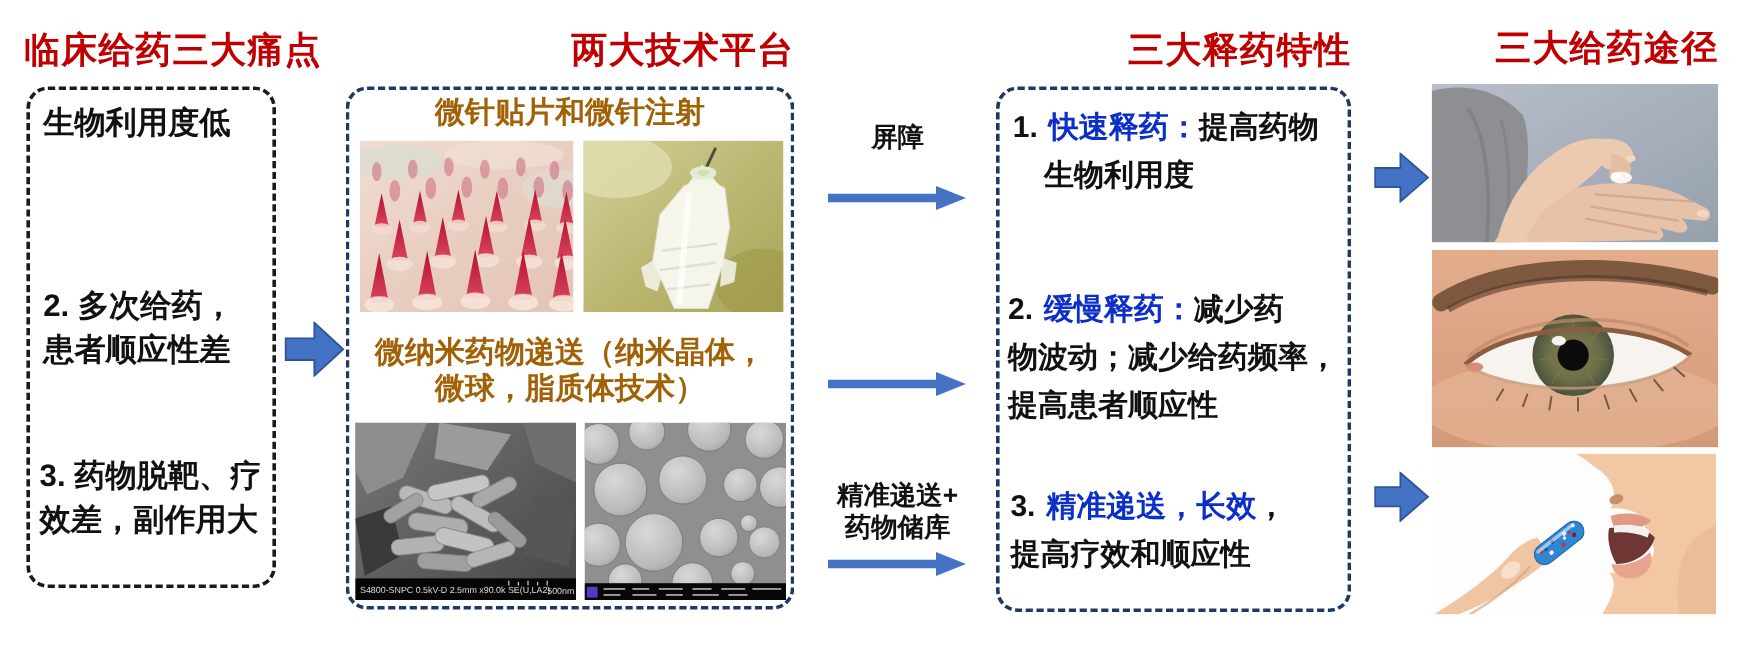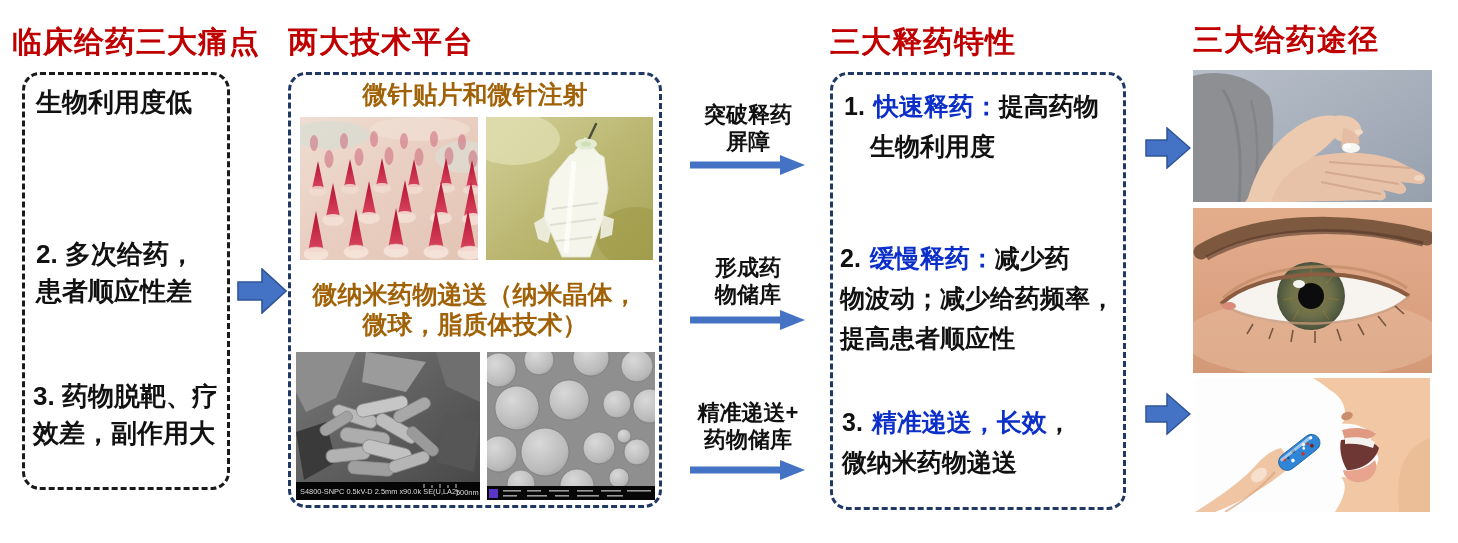--- a/index.html
+++ b/index.html
@@ -1,19 +1,19 @@
 <!DOCTYPE html>
 <html><head>
 <meta charset="utf-8">
 <style>
   html,body{margin:0;padding:0;background:#ffffff;}
   .canvas{position:relative;width:1458px;height:543px;background:#ffffff;overflow:hidden;
           font-family:"Liberation Sans","DejaVu Sans",sans-serif;}
   .abs{position:absolute;}
-  .title{position:absolute;font-size:30px;font-weight:700;color:#C00000;text-align:left;letter-spacing:1px;white-space:nowrap;}
+  .title{position:absolute;font-size:30px;font-weight:700;color:#C00000;text-align:right;letter-spacing:1px;white-space:nowrap;}
   .dashedbox{position:absolute;border:3px dashed #1F3864;border-radius:18px;background:transparent;}
   .painbox{border-color:#1a1a1a;}
   .pain-item{position:absolute;font-size:26px;font-weight:700;color:#111;line-height:1.42;white-space:nowrap;}
   .blue-heading{position:absolute;font-size:25px;font-weight:700;color:#a16207;text-align:center;line-height:1.18;white-space:nowrap;}
   .flow-label{position:absolute;font-size:22px;font-weight:700;color:#111;text-align:center;line-height:1.22;width:140px;white-space:nowrap;}
   .feature{position:absolute;font-size:25px;font-weight:700;color:#111;line-height:1.6;white-space:nowrap;}
   .feature .kw{color:#0B2FC8;text-align:right;}
   .feature .num{margin-right:9px;}
   .indent1{padding-left:26px;}
   .photo{position:absolute;overflow:hidden;}
@@ -261,34 +261,29 @@
         <rect x="16" y="143" width="14" height="1.6"></rect>
           <rect x="40" y="143" width="20" height="1.6"></rect>
           <rect x="68" y="143" width="14" height="1.6"></rect>
           <rect x="90" y="143" width="22" height="1.6"></rect>
           <rect x="120" y="143" width="16" height="1.6"></rect>
       </g>
     </svg>
   </div>
 
   <div class="flow-label" style="left:678px;top:102px;">
-    <div>突破释药</div>
     <div>屏障</div>
   </div>
   <div class="abs" style="left:688px;top:153px;">
     <svg width="118" height="24" viewBox="0 0 118 24">
       <line x1="2" y1="12" x2="94" y2="12" stroke="#4472C4" stroke-width="7"></line>
       <polygon points="92,2 117,12 92,22" fill="#4472C4"></polygon>
     </svg>
   </div>
 
-  <div class="flow-label" style="left:678px;top:255px;">
-    <div>形成药</div>
-    <div>物储库</div>
-  </div>
   <div class="abs" style="left:688px;top:308px;">
     <svg width="118" height="24" viewBox="0 0 118 24">
       <line x1="2" y1="12" x2="94" y2="12" stroke="#4472C4" stroke-width="7"></line>
       <polygon points="92,2 117,12 92,22" fill="#4472C4"></polygon>
     </svg>
   </div>
 
   <div class="flow-label" style="left:678px;top:400px;">
     <div>精准递送+</div>
     <div>药物储库</div>
@@ -308,21 +303,21 @@
   </div>
 
   <div class="feature" style="left:840px;top:238px;">
     <div><span class="num">2.</span><span class="kw">缓慢释药：</span><span>减少药</span></div>
     <div>物波动；减少给药频率，</div>
     <div>提高患者顺应性</div>
   </div>
 
   <div class="feature" style="left:842px;top:402px;">
     <div><span class="num">3.</span><span class="kw">精准递送，长效</span><span>，</span></div>
-    <div>微纳米药物递送</div>
+    <div>提高疗效和顺应性</div>
   </div>
 
   <div class="abs" style="left:1145px;top:127px;">
     <svg width="46" height="42" viewBox="0 0 46 42">
       <polygon points="1,13 22,13 22,1 45,21 22,41 22,29 1,29" fill="#4472C4" stroke="#2F5597" stroke-width="1.5"></polygon>
     </svg>
   </div>
   <div class="abs" style="left:1145px;top:393px;">
     <svg width="46" height="42" viewBox="0 0 46 42">
       <polygon points="1,13 22,13 22,1 45,21 22,41 22,29 1,29" fill="#4472C4" stroke="#2F5597" stroke-width="1.5"></polygon>

